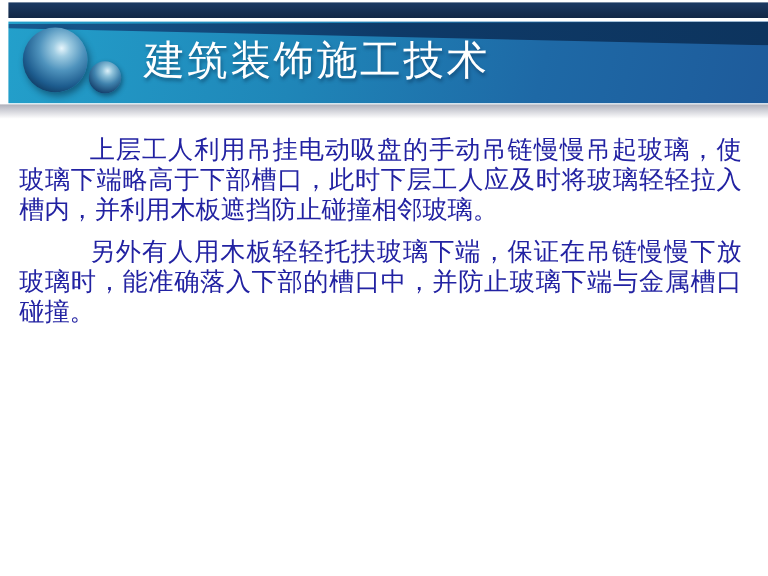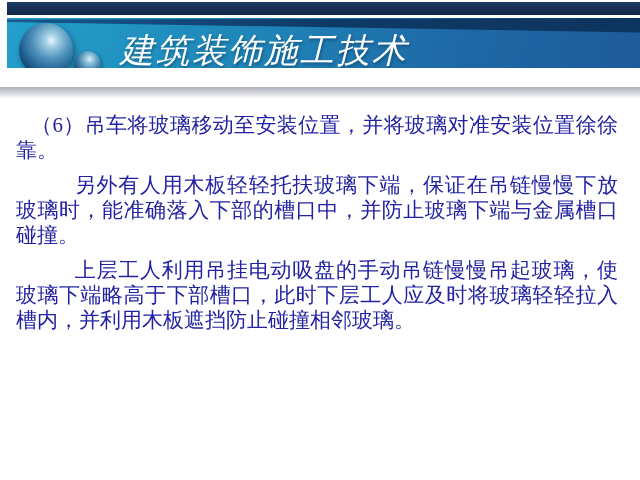--- a/index.html
+++ b/index.html
@@ -13,24 +13,23 @@
   .slide{position:absolute;inset:0;background:#ffffff;}
 
   
   .top-bar{
     position:absolute;left:7px;right:0;top:2px;height:13px;
     background:linear-gradient(to bottom,#1c3a63,#122745);
   }
 
   
   .banner{
-    position:absolute;left:7px;right:0;top:18px;height:50px;
+    position:absolute;left:7px;right:0;top:18px;height:68px;
     background:linear-gradient(104deg,#23a0cb 0%,#1f86b8 38%,#1e69a6 70%,#1e5b9b 100%);
     overflow:hidden;
-    font-style:italic;
   }
   .wedge{
     position:absolute;inset:0;
     background:linear-gradient(to right,#17598f,#0e3a68,#0d345e);
     clip-path:polygon(0 3%,100% 0%,100% 29%,0 8%);
   }
   .sphere{position:absolute;border-radius:50%;}
   .sphere.large{
     left:12px;top:5px;width:54px;height:54px;
     background:radial-gradient(circle at 60% 32%,#e8f6fc 0%,#9fcce2 14%,#4f93bd 38%,#1d5c8e 65%,#0a2c4e 88%,#071f3a 100%);
@@ -76,18 +75,17 @@
   <div class="banner">
     <div class="wedge"></div>
     <div class="sphere large"></div>
     <div class="sphere small"></div>
     <h1 class="title">建筑装饰施工技术</h1>
   </div>
 
   <div class="banner-shadow"></div>
 
   <div class="content">
-    <p class="para indent-small">（6）吊车将玻璃移动至安装位置，并将玻璃对准安装位置徐徐靠。</p>
+    <p class="para indent-large">上层工人利用吊挂电动吸盘的手动吊链慢慢吊起玻璃，使玻璃下端略高于下部槽口，此时下层工人应及时将玻璃轻轻拉入槽内，并利用木板遮挡防止碰撞相邻玻璃。</p>
     <p class="para indent-large">另外有人用木板轻轻托扶玻璃下端，保证在吊链慢慢下放玻璃时，能准确落入下部的槽口中，并防止玻璃下端与金属槽口碰撞。</p>
-    <p class="para indent-large">上层工人利用吊挂电动吸盘的手动吊链慢慢吊起玻璃，使玻璃下端略高于下部槽口，此时下层工人应及时将玻璃轻轻拉入槽内，并利用木板遮挡防止碰撞相邻玻璃。</p>
   </div>
 
 </div>
 
 </body></html>

